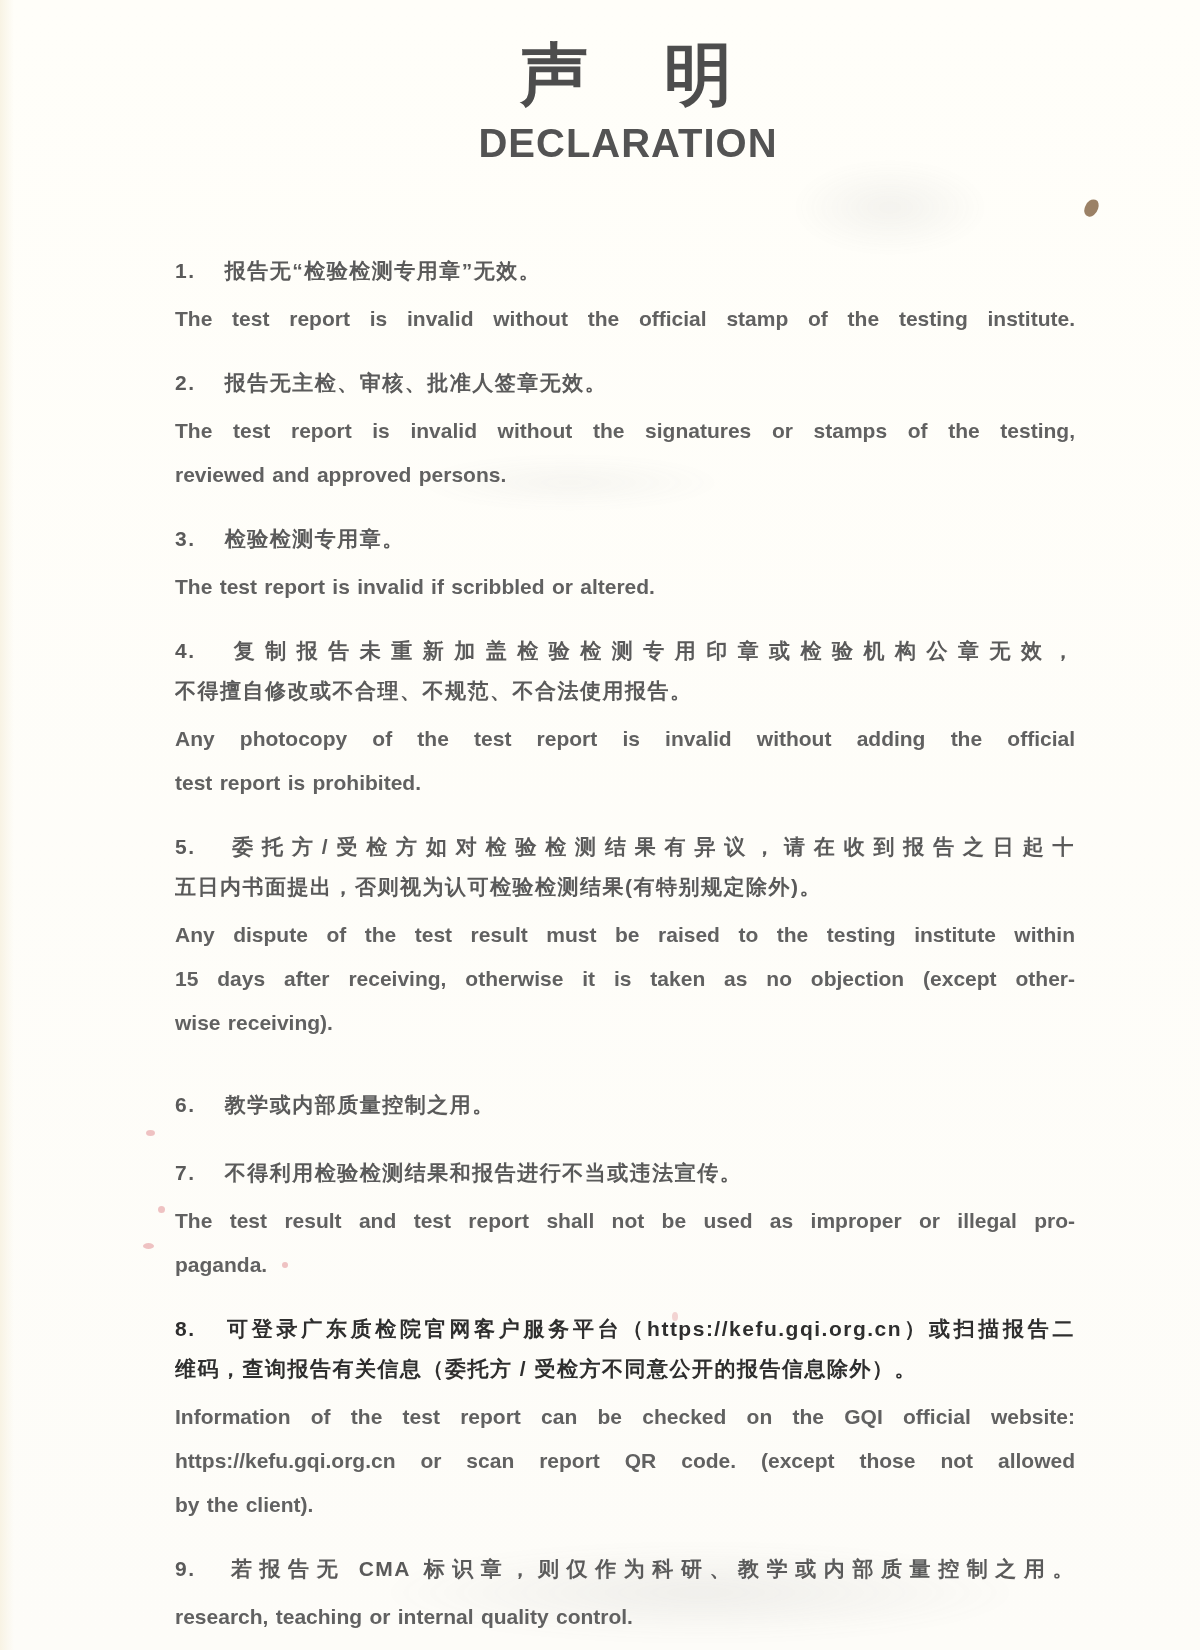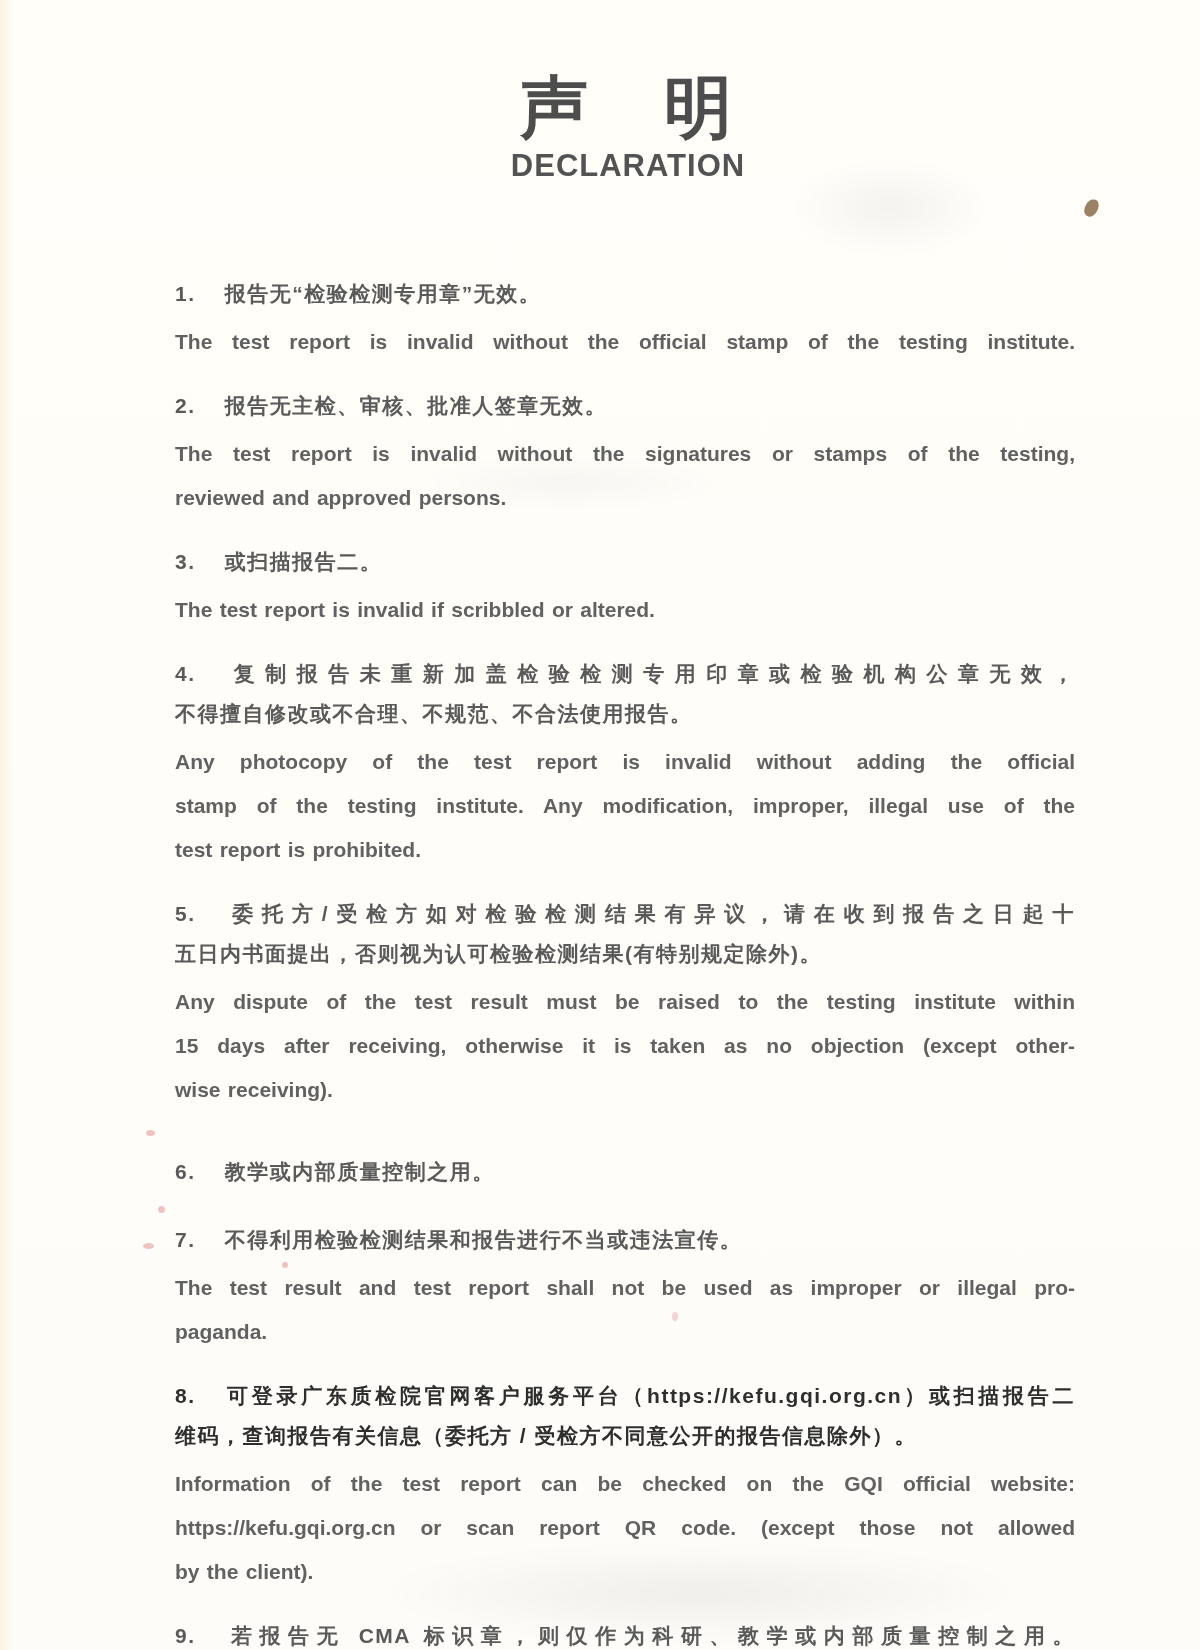--- a/index.html
+++ b/index.html
@@ -5,28 +5,28 @@
   html, body { margin:0; padding:0; }
   body {
     width:1200px; height:1650px;
     position:relative; overflow:hidden;
     background:#fdfcf8;
     background-image:linear-gradient(90deg, #f8f3e4 0px, rgba(253,252,248,0) 14px),
                      linear-gradient(0deg, #fdfcf8 0%, #fffef9 100%);
     font-family:"Liberation Sans","DejaVu Sans",sans-serif;
     color:#5d5d5d;
   }
-  .title-block { padding-top:70px; width:900px; margin-left:178px; text-align:center; }
+  .title-block { padding-top:37px; width:900px; margin-left:178px; text-align:center; }
   .title-cn {
     font-size:68px; font-weight:bold; color:#4d4d4d;
     letter-spacing:4px; line-height:74px; white-space:nowrap;
   }
   .title-en {
-    font-size:31px; font-weight:bold; color:#535353;
-    letter-spacing:1px; line-height:40px; margin-top:2px;
+    font-size:40px; font-weight:bold; color:#535353;
+    letter-spacing:1px; line-height:40px; margin-top:12px;
   }
   .content { width:900px; margin:88px 0 0 175px; }
   .item { margin-bottom:28px; }
   .item.gap-lg { margin-bottom:46px; }
   .ln { white-space:nowrap; overflow:hidden; }
   .cn-line {
     font-size:21px; font-weight:bold; color:#5a5a5a;
     letter-spacing:1.5px; line-height:40px; height:40px;
   }
   .en-line {
@@ -73,29 +73,28 @@
     <div class="ln en-line jl">The test report is invalid without the official stamp of the testing institute.</div>
   </section>
 
   <section class="item item-2">
     <div class="ln cn-line"><span class="num">2.</span> <span>报告无主检、审核、批准人签章无效。</span></div>
     <div class="ln en-line jl">The test report is invalid without the signatures or stamps of the testing,</div>
     <div class="ln en-line">reviewed and approved persons.</div>
   </section>
 
   <section class="item item-3">
-    <div class="ln cn-line"><span class="num">3.</span> <span>或扫描报告二。</span></div>
+    <div class="ln cn-line"><span class="num">3.</span> <span>检验检测专用章。</span></div>
     <div class="ln en-line">The test report is invalid if scribbled or altered.</div>
   </section>
 
   <section class="item item-4">
     <div class="ln cn-line jl"><span class="num">4.</span> <span>复制报告未重新加盖检验检测专用印章或检验机构公章无效，</span></div>
     <div class="ln cn-line">不得擅自修改或不合理、不规范、不合法使用报告。</div>
     <div class="ln en-line jl">Any photocopy of the test report is invalid without adding the official</div>
-    <div class="ln en-line jl">stamp of the testing institute. Any modification, improper, illegal use of the</div>
     <div class="ln en-line">test report is prohibited.</div>
   </section>
 
   <section class="item item-5 gap-lg">
     <div class="ln cn-line jl"><span class="num">5.</span> <span>委托方/受检方如对检验检测结果有异议，请在收到报告之日起十</span></div>
     <div class="ln cn-line">五日内书面提出，否则视为认可检验检测结果(有特别规定除外)。</div>
     <div class="ln en-line jl">Any dispute of the test result must be raised to the testing institute within</div>
     <div class="ln en-line jl">15 days after receiving, otherwise it is taken as no objection (except other-</div>
     <div class="ln en-line">wise receiving).</div>
   </section>

